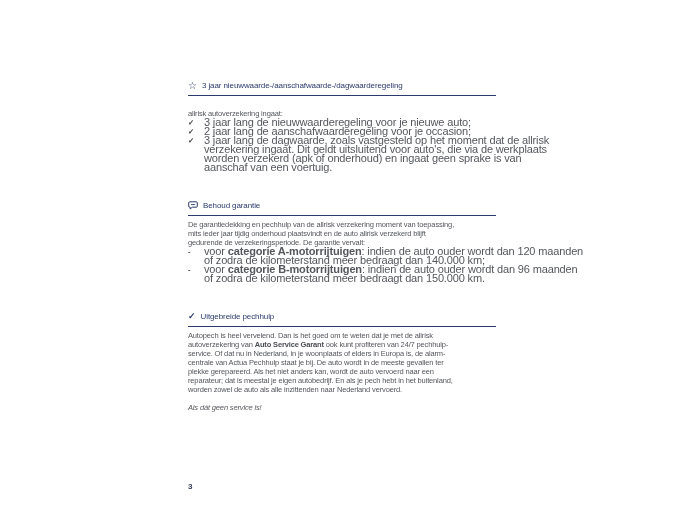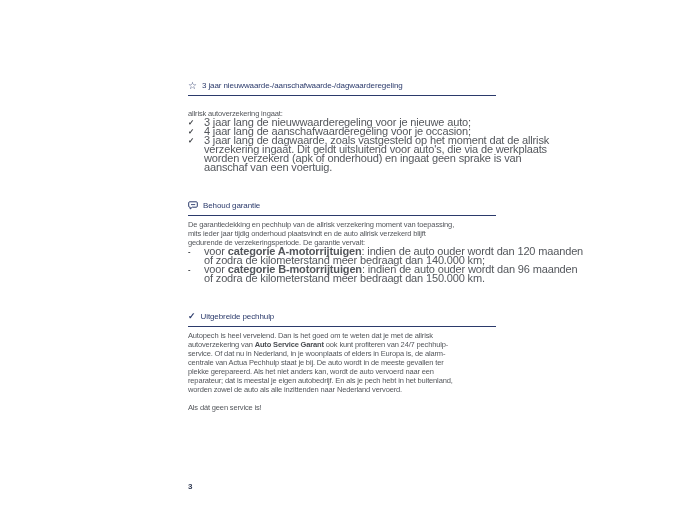--- a/index.html
+++ b/index.html
@@ -77,20 +77,21 @@
   ul.bullets .li-text {
     font-size: 11px;
     line-height: 9px;
     letter-spacing: -0.15px;
     white-space: nowrap;
   }
   .closing {
     margin: 9px 0 0 0;
     font-size: 7.5px;
     line-height: 9px;
+    font-style: italic;
     letter-spacing: -0.15px;
     color: #54575c;
   }
   .page-number {
     position: absolute;
     left: 188px;
     top: 482px;
     font-size: 8px;
     font-weight: bold;
     color: #333c55;
@@ -108,21 +109,21 @@
         <h2>3 jaar nieuwwaarde-/aanschafwaarde-/dagwaarderegeling</h2>
       </div>
       <p class="body-text"><br><span>allrisk autoverzekering ingaat:</span></p>
       <ul class="bullets">
         <li>
           <span class="marker">✓</span>
           <span class="li-text"><span>3 jaar lang de nieuwwaarderegeling voor je nieuwe auto;</span></span>
         </li>
         <li>
           <span class="marker">✓</span>
-          <span class="li-text"><span>4 jaar lang de aanschafwaarderegeling voor je occasion;</span></span>
+          <span class="li-text"><span>2 jaar lang de aanschafwaarderegeling voor je occasion;</span></span>
         </li>
         <li>
           <span class="marker">✓</span>
           <span class="li-text"><span>3 jaar lang de dagwaarde, zoals vastgesteld op het moment dat de allrisk</span><br><span>verzekering ingaat. Dit geldt uitsluitend voor auto's, die via de werkplaats</span><br><span>worden verzekerd (apk of onderhoud) en ingaat geen sprake is van</span><br><span>aanschaf van een voertuig.</span></span>
         </li>
       </ul>
     </section>
 
     <section>
       <div class="sec-header">

